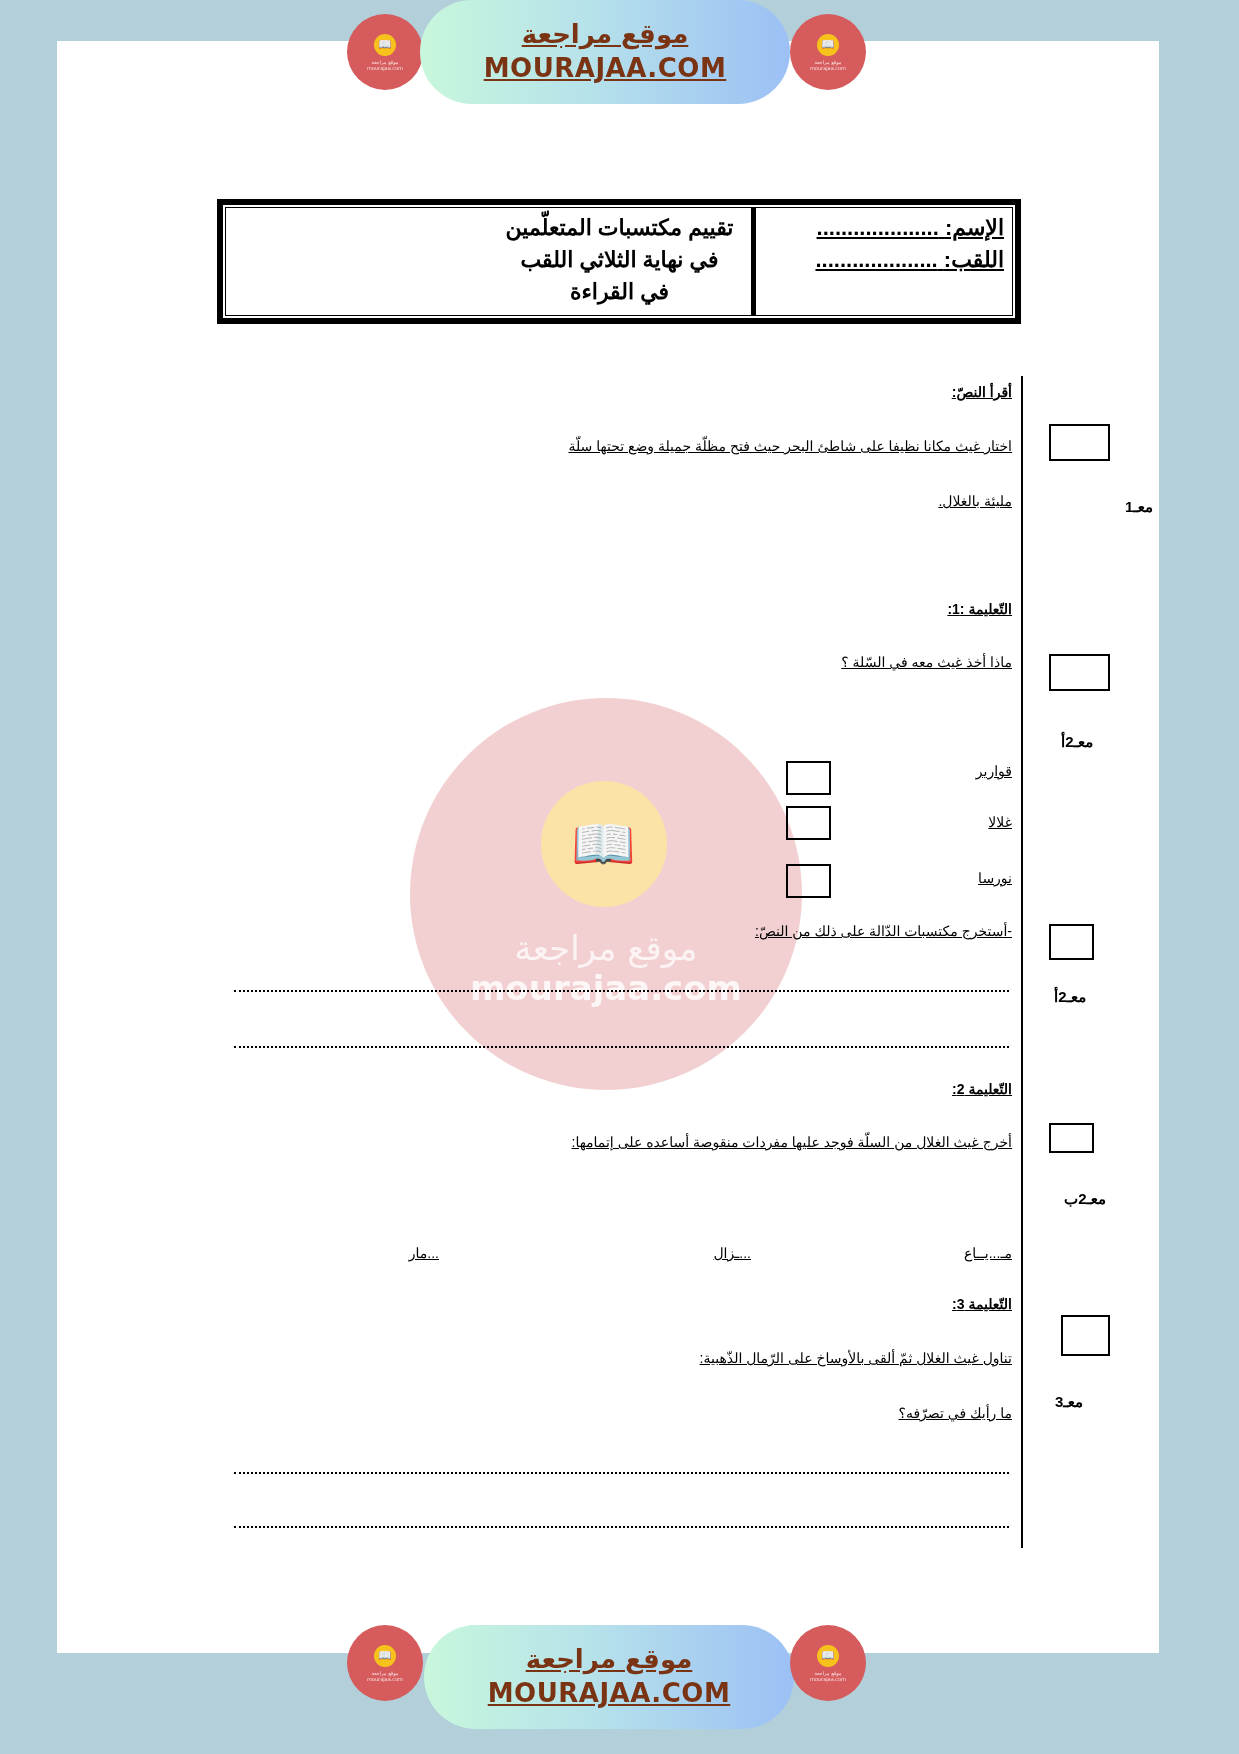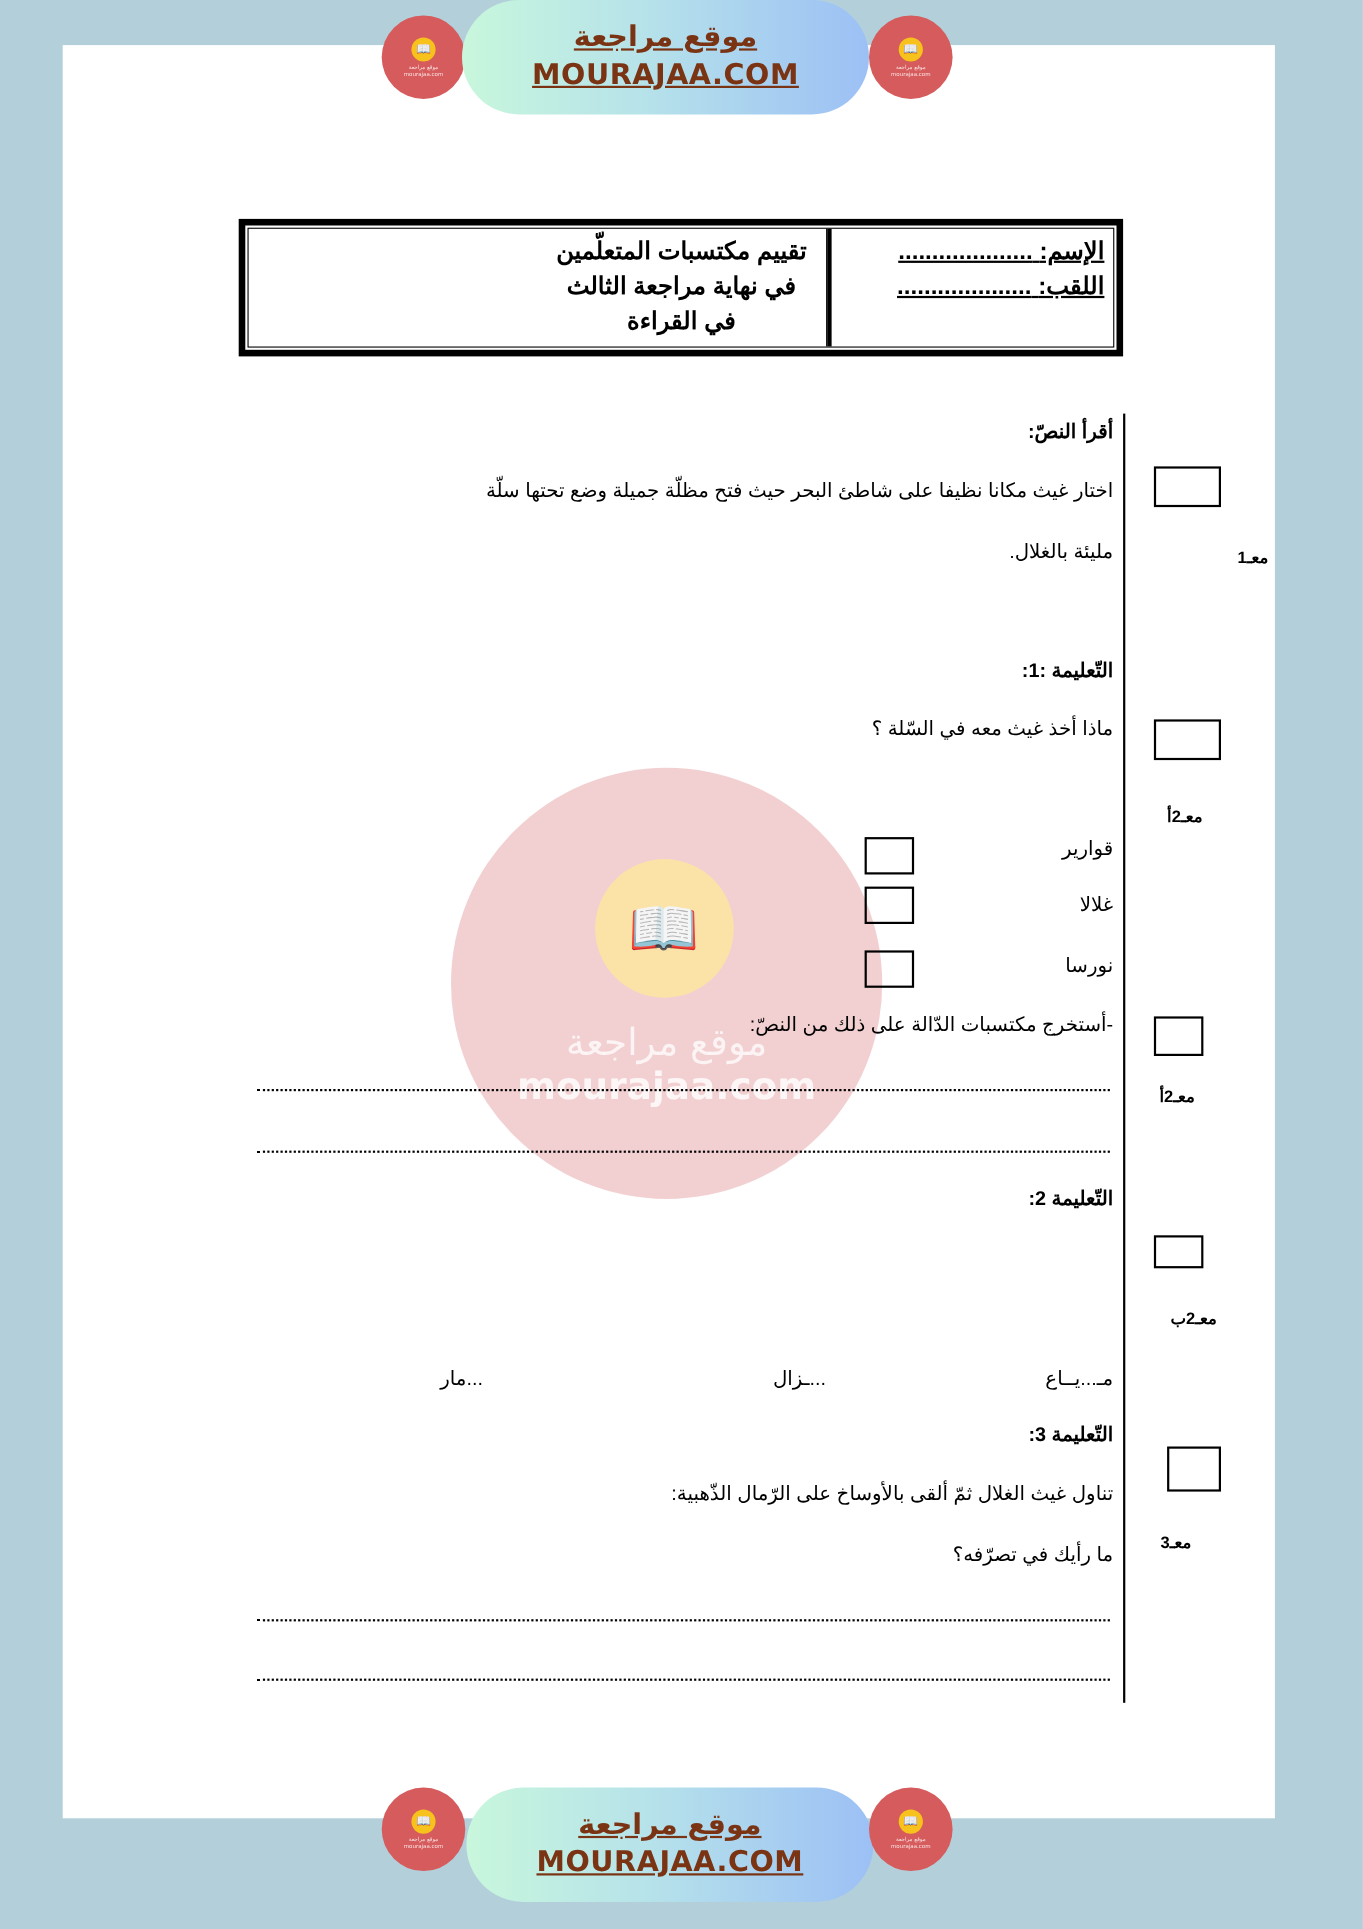--- a/index.html
+++ b/index.html
@@ -53,21 +53,21 @@
   .cell { box-sizing:border-box; border-left:4px solid #000; border-right:1px solid #000; padding:4px 8px; direction:rtl; font-family:"Liberation Sans", sans-serif; font-weight:bold; font-size:22px; line-height:32px; color:#000; }
   .cell:first-child { border-right:none; }
   .cell:last-child { border-left:none; }
   .c-name { width:260px;text-decoration:underline; }
   .c-title { width:264px; text-align:center; }
   .c-year { flex:1; }
   .dots { letter-spacing:1px; }
 
   
   .content { position:absolute; z-index:2; direction:rtl; font-family:"Liberation Sans", sans-serif; color:#000; }
-  .line { position:absolute; right:227px; white-space:nowrap; font-size:18px; line-height:28px; }
+  .line { position:absolute; right:227px; white-space:nowrap; font-size:14px; line-height:28px;text-decoration:underline; }
   .bold { font-weight:bold; }
   .vline { position:absolute; left:1021px; top:376px; width:2px; height:1172px; background:#000; z-index:2; }
   .sbox { position:absolute; border:2px solid #000; box-sizing:border-box; background:#fff; z-index:2; }
   .slabel { position:absolute; font-family:"Liberation Sans", sans-serif; font-weight:bold; font-size:15px; direction:rtl; z-index:2; }
   .cbox { position:absolute; width:45px; height:34px; border:2px solid #000; box-sizing:border-box; z-index:2; }
   .dotline { position:absolute; left:234px; width:775px; border-top:2px dotted #000; z-index:2; }
 </style>
 </head>
 <body>
 
@@ -95,21 +95,21 @@
 </div>
 
 <div class="hdr">
   <div class="hdr-inner">
     <div class="cell c-name">
       <div><span>الإسم:</span> <span class="dots">....................</span></div>
       <div><span>اللقب:</span> <span class="dots">....................</span></div>
     </div>
     <div class="cell c-title">
       <div>تقييم مكتسبات المتعلّمين</div>
-      <div>في نهاية مراجعة الثالث</div>
+      <div>في نهاية الثلاثي اللقب</div>
       <div>في القراءة</div>
     </div>
   </div>
 </div>
 
 <div class="vline"></div>
 
 <div class="content" style="left:0; top:0; width:1239px; height:1754px;">
   <div class="line bold" style="top:378px;">أقرأ النصّ:</div>
   <div class="line" style="top:432px;">اختار غيث مكانا نظيفا على شاطئ البحر حيث فتح مظلّة جميلة وضع تحتها سلّة</div>
@@ -118,20 +118,21 @@
   <div class="line bold" style="top:595px;">التّعليمة :1:</div>
   <div class="line" style="top:648px;">ماذا أخذ غيث معه في السّلة ؟</div>
 
   <div class="line" style="top:757px;">قوارير</div>
   <div class="line" style="top:808px;">غلالا</div>
   <div class="line" style="top:864px;">نورسا</div>
 
   <div class="line" style="top:917px;">-أستخرج مكتسبات الدّالة على ذلك من النصّ:</div>
 
   <div class="line bold" style="top:1075px;">التّعليمة 2:</div>
+  <div class="line" style="top:1128px;">أخرج غيث الغلال من السلّة فوجد عليها مفردات منقوصة أساعده على إتمامها:</div>
 
   <div class="line" style="top:1239px; right:227px;">مـ...يــاع</div>
   <div class="line" style="top:1239px; right:488px;">...ـزال</div>
   <div class="line" style="top:1239px; right:800px;">...مار</div>
 
   <div class="line bold" style="top:1290px;">التّعليمة 3:</div>
   <div class="line" style="top:1344px;margin-left:36px;">تناول غيث الغلال ثمّ ألقى بالأوساخ على الرّمال الذّهبية:</div>
   <div class="line" style="top:1399px;">ما رأيك في تصرّفه؟</div>
 </div>
 

